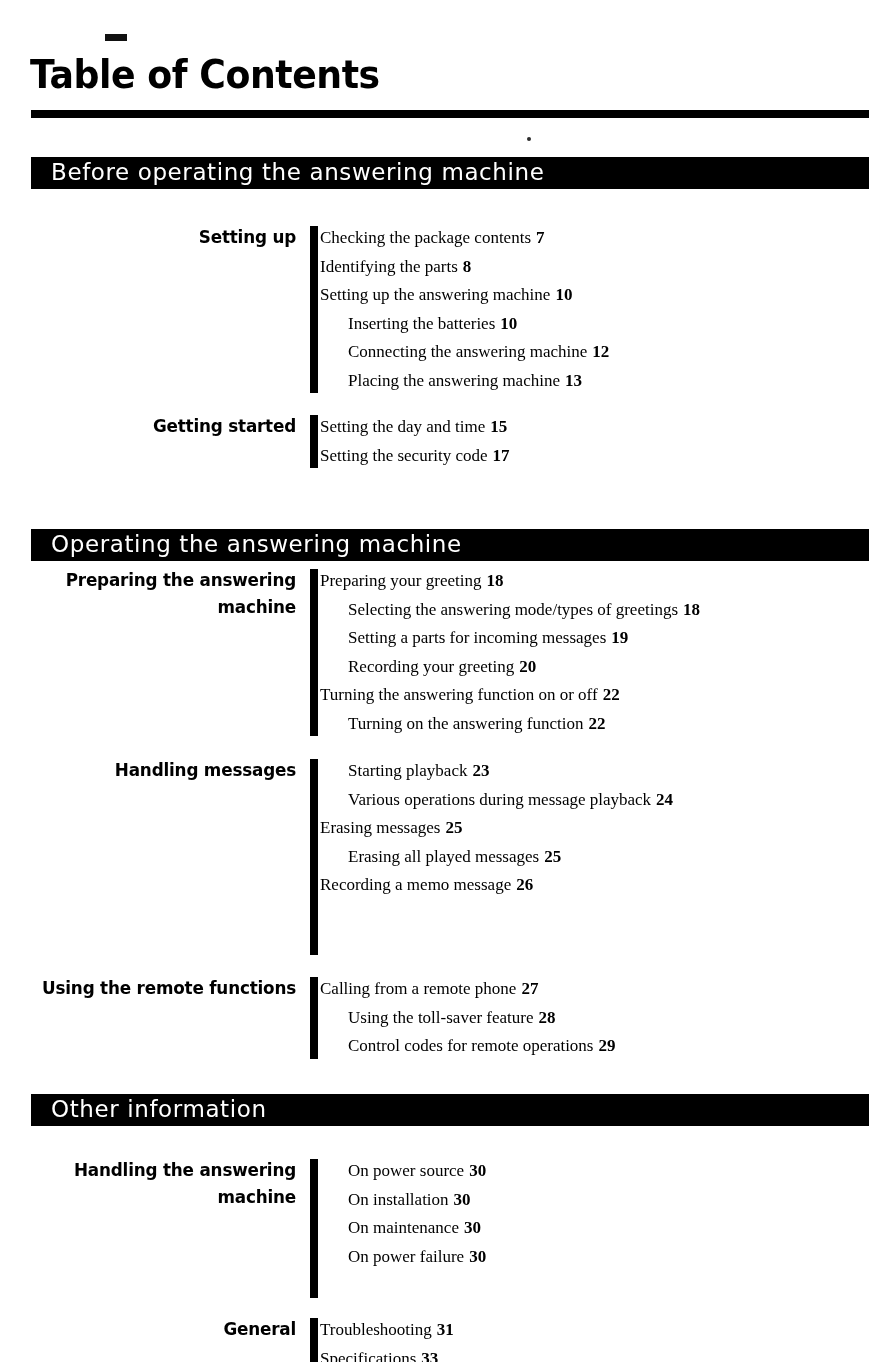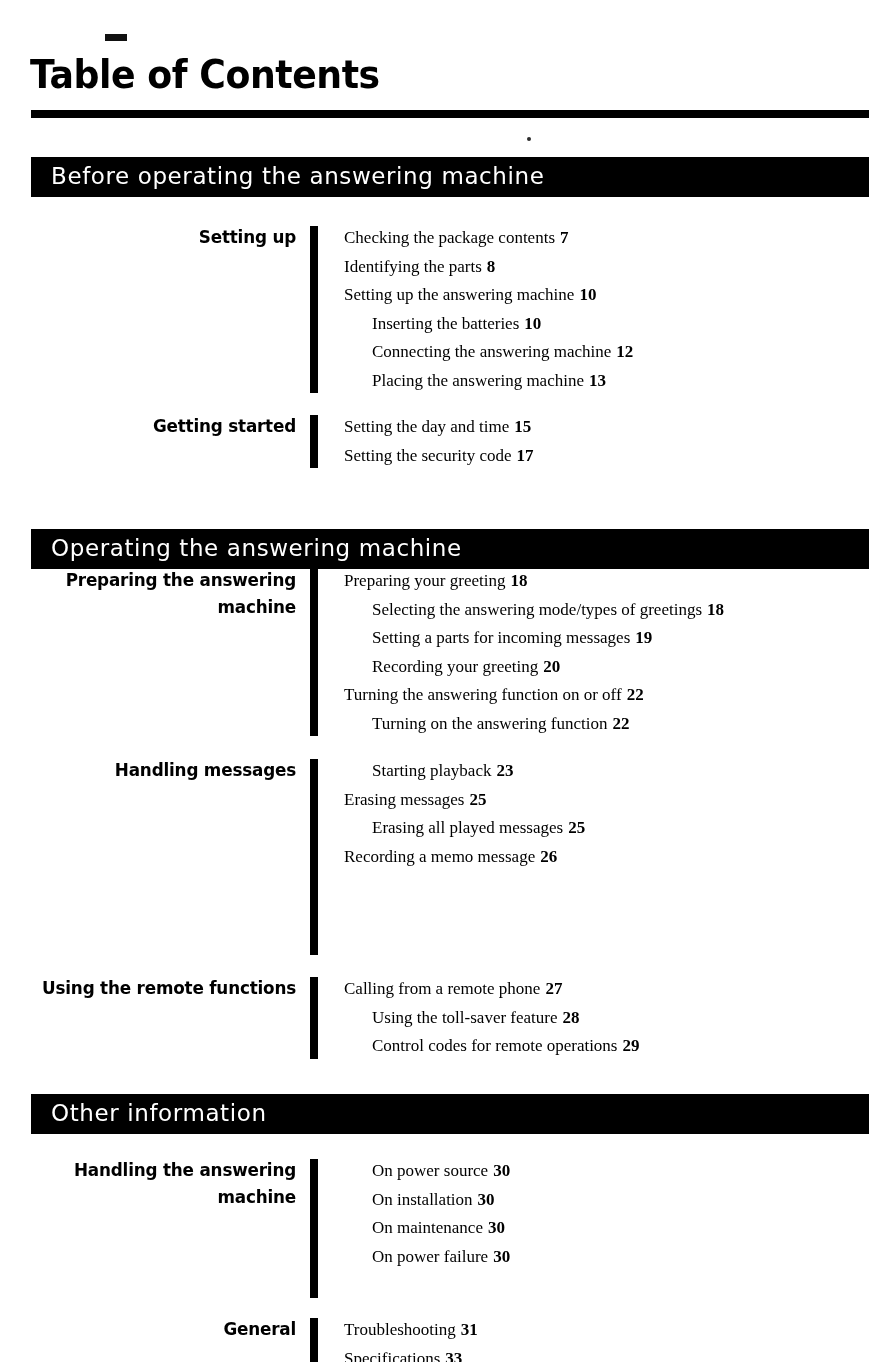--- a/index.html
+++ b/index.html
@@ -67,21 +67,21 @@
     width: 838px;
     height: 8px;
     background: #000000;
   }
 
   
   .section-bar {
     position: absolute;
     left: 31px;
     width: 838px;
-    height: 40px;
+    height: 32px;
     background: #000000;
   }
   .section-bar .section-label {
     position: absolute;
     left: 20px;
     top: 50%;
     transform: translateY(-52%);
     color: #ffffff;
     font-family: "DejaVu Sans", sans-serif;
     font-size: 23px;
@@ -111,21 +111,21 @@
     color: #000000;
   }
   .group-rule {
     position: absolute;
     left: 310px;
     width: 8px;
     background: #000000;
   }
   .group-entries {
     position: absolute;
-    left: 344px;
+    left: 320px;
     width: 540px;
   }
 
   .entry {
     font-family: "Liberation Serif", serif;
     font-size: 17px;
     line-height: 28.5px;
     color: #000000;
     white-space: nowrap;
   }
@@ -189,20 +189,21 @@
           <div class="entry level-2"><span class="entry-title">Recording your greeting</span><span class="entry-page">20</span></div>
           <div class="entry level-1"><span class="entry-title">Turning the answering function on or off</span><span class="entry-page">22</span></div>
           <div class="entry level-2"><span class="entry-title">Turning on the answering function</span><span class="entry-page">22</span></div>
         </div>
       </div>
       <div class="toc-group" style="top: 723px;">
         <div class="group-label">Handling messages</div>
         <div class="group-rule" style="height: 195.5px; top: 2px;"></div>
         <div class="group-entries">
           <div class="entry level-2"><span class="entry-title">Starting playback</span><span class="entry-page">23</span></div>
+          <div class="entry level-2"><span class="entry-title">Various operations during message playback</span><span class="entry-page">24</span></div>
           <div class="entry level-1"><span class="entry-title">Erasing messages</span><span class="entry-page">25</span></div>
           <div class="entry level-2"><span class="entry-title">Erasing all played messages</span><span class="entry-page">25</span></div>
           <div class="entry level-1"><span class="entry-title">Recording a memo message</span><span class="entry-page">26</span></div>
         </div>
       </div>
       <div class="toc-group" style="top: 941px;">
         <div class="group-label">Using the remote functions</div>
         <div class="group-rule" style="height: 81.5px; top: 2px;"></div>
         <div class="group-entries">
           <div class="entry level-1"><span class="entry-title">Calling from a remote phone</span><span class="entry-page">27</span></div>

